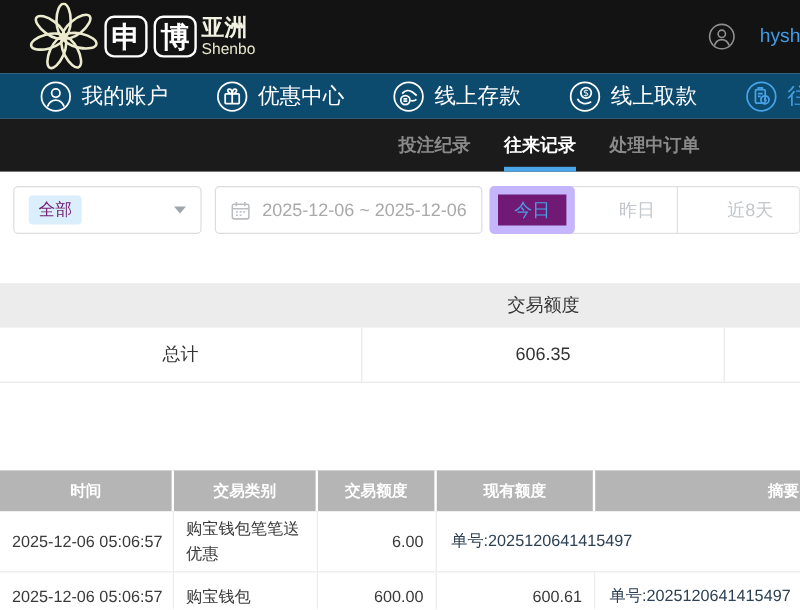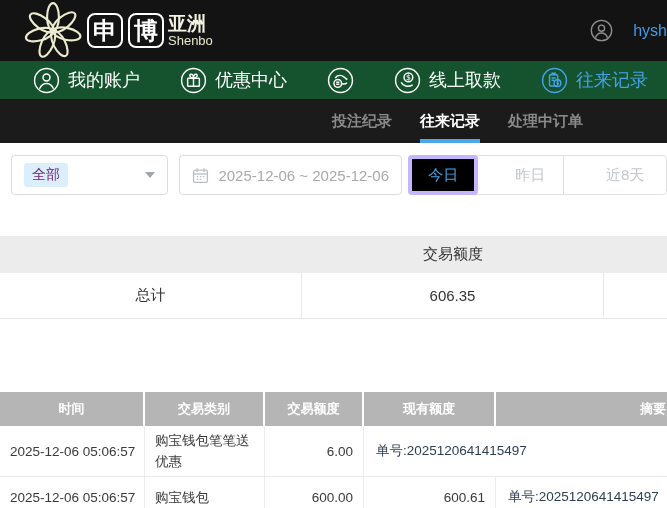--- a/index.html
+++ b/index.html
@@ -14,21 +14,21 @@
   .logo-box{width:36px;height:35px;border:2px solid #fff;border-radius:8px;color:#fff;
             font-size:24px;font-weight:bold;display:flex;align-items:center;justify-content:center;
             margin-left:5px;box-sizing:border-box;}
   .logo-suffix{margin-left:4px;line-height:1.05;}
   .logo-region{color:#f2f1e2;font-size:19px;font-weight:bold;}
   .logo-sub{color:#e9e8cf;font-size:13px;}
   .user{display:flex;align-items:center;gap:20px;margin-right:0;flex:none;}
   .user-name{color:#3f9be8;font-size:16px;white-space:nowrap;}
 
   
-  .navbar{height:38px;background:#14532d;display:flex;align-items:center;padding-left:33px;gap:40px;}
+  .navbar{height:38px;background:#0c4a6e;display:flex;align-items:center;padding-left:33px;gap:40px;}
   .nav-item{display:flex;align-items:center;gap:8px;color:#fff;font-size:18px;white-space:nowrap;cursor:pointer;flex:none;}
   .nav-item svg{flex:none;}
   .nav-item.active{color:#47a1e6;}
 
   
   .tabbar{height:44px;background:#1b1b1b;display:flex;align-items:stretch;padding-left:332px;gap:28px;}
   .tab{display:flex;align-items:center;color:#8a8a8a;font-size:15px;position:relative;cursor:pointer;white-space:nowrap;font-weight:bold;}
   .tab.active{color:#fff;font-weight:bold;}
   .tab.active::after{content:"";position:absolute;left:0;right:0;bottom:0;height:4px;background:#4ca7ea;}
 
@@ -37,21 +37,21 @@
   .select-box{width:194px;border:1px solid #dcdcdc;border-radius:4px;display:flex;align-items:center;
               justify-content:space-between;padding:0 12px;box-sizing:border-box;background:#fff;cursor:pointer;}
   .chip{background:#dbeefc;color:#701a75;font-size:14px;padding:3px 8px;border-radius:3px;}
   .caret{width:0;height:0;border-left:5px solid transparent;border-right:5px solid transparent;
          border-top:6px solid #a0a6ab;}
   .date-box{width:241px;margin-left:11px;border:1px solid #dcdcdc;border-radius:4px;display:flex;
             align-items:center;gap:9px;padding:0 12px;box-sizing:border-box;cursor:pointer;}
   .date-text{color:#a9a9a9;font-size:15px;white-space:nowrap;}
   .btn-group{margin-left:6px;display:flex;border:1px solid #e0e0e0;border-radius:4px;width:257px;flex:none;}
   .seg{display:flex;align-items:center;justify-content:center;font-size:15px;cursor:pointer;box-sizing:border-box;margin-left:20px;}
-  .seg.today{width:82px;border:4px solid #c4b5fd;border-radius:4px;color:#47a1e6;margin:-1px;background:#000000;z-index:1;}
+  .seg.today{width:82px;border:7px solid #c4b5fd;border-radius:4px;color:#47a1e6;margin:-1px;background:#701a75;z-index:1;}
   .seg.mid{width:79px;color:#c3c7cb;border-right:1px solid #e0e0e0;}
   .seg.last{width:97px;color:#c3c7cb;}
 
   
   .summary{margin-top:41px;width:906px;}
   .summary-head{height:37px;background:#ececec;display:flex;align-items:center;}
   .summary-head .cell{width:302px;text-align:center;color:#333;font-size:15px;}
   .summary-body{height:45px;display:flex;border-bottom:1px solid #e8e8e8;}
   .summary-body .cell{width:302px;display:flex;align-items:center;justify-content:center;
                       color:#333;font-size:15px;box-sizing:border-box;}
@@ -130,20 +130,21 @@
       </svg>
       <span>优惠中心</span>
     </div>
     <div class="nav-item">
       <svg width="27" height="27" viewBox="0 0 24 24" fill="none" stroke="#fff" stroke-width="1.3">
         <circle cx="12" cy="12" r="10.6"></circle>
         <circle cx="9.6" cy="14.6" r="3.4"></circle>
         <path d="M8.2 13.6h2.8M8.2 15.4h2.8"></path>
         <path d="M7.2 9.8c2.2-2.6 5.4-2.9 7.8-1l3 2.4M13.4 14.9c1.6.5 3.2.2 4.4-.9"></path>
       </svg>
+      <span>线上存款</span>
     </div>
     <div class="nav-item">
       <svg width="27" height="27" viewBox="0 0 24 24" fill="none" stroke="#fff" stroke-width="1.3">
         <circle cx="12" cy="12" r="10.6"></circle>
         <circle cx="12.8" cy="9.2" r="3.9"></circle>
         <text x="12.8" y="11.6" font-size="7" text-anchor="middle" fill="#fff" stroke="none" font-family="'DejaVu Sans',sans-serif">$</text>
         <path d="M6.4 13.6c1.4 3.4 6.2 4.8 10.2 2.3"></path>
       </svg>
       <span>线上取款</span>
     </div>

